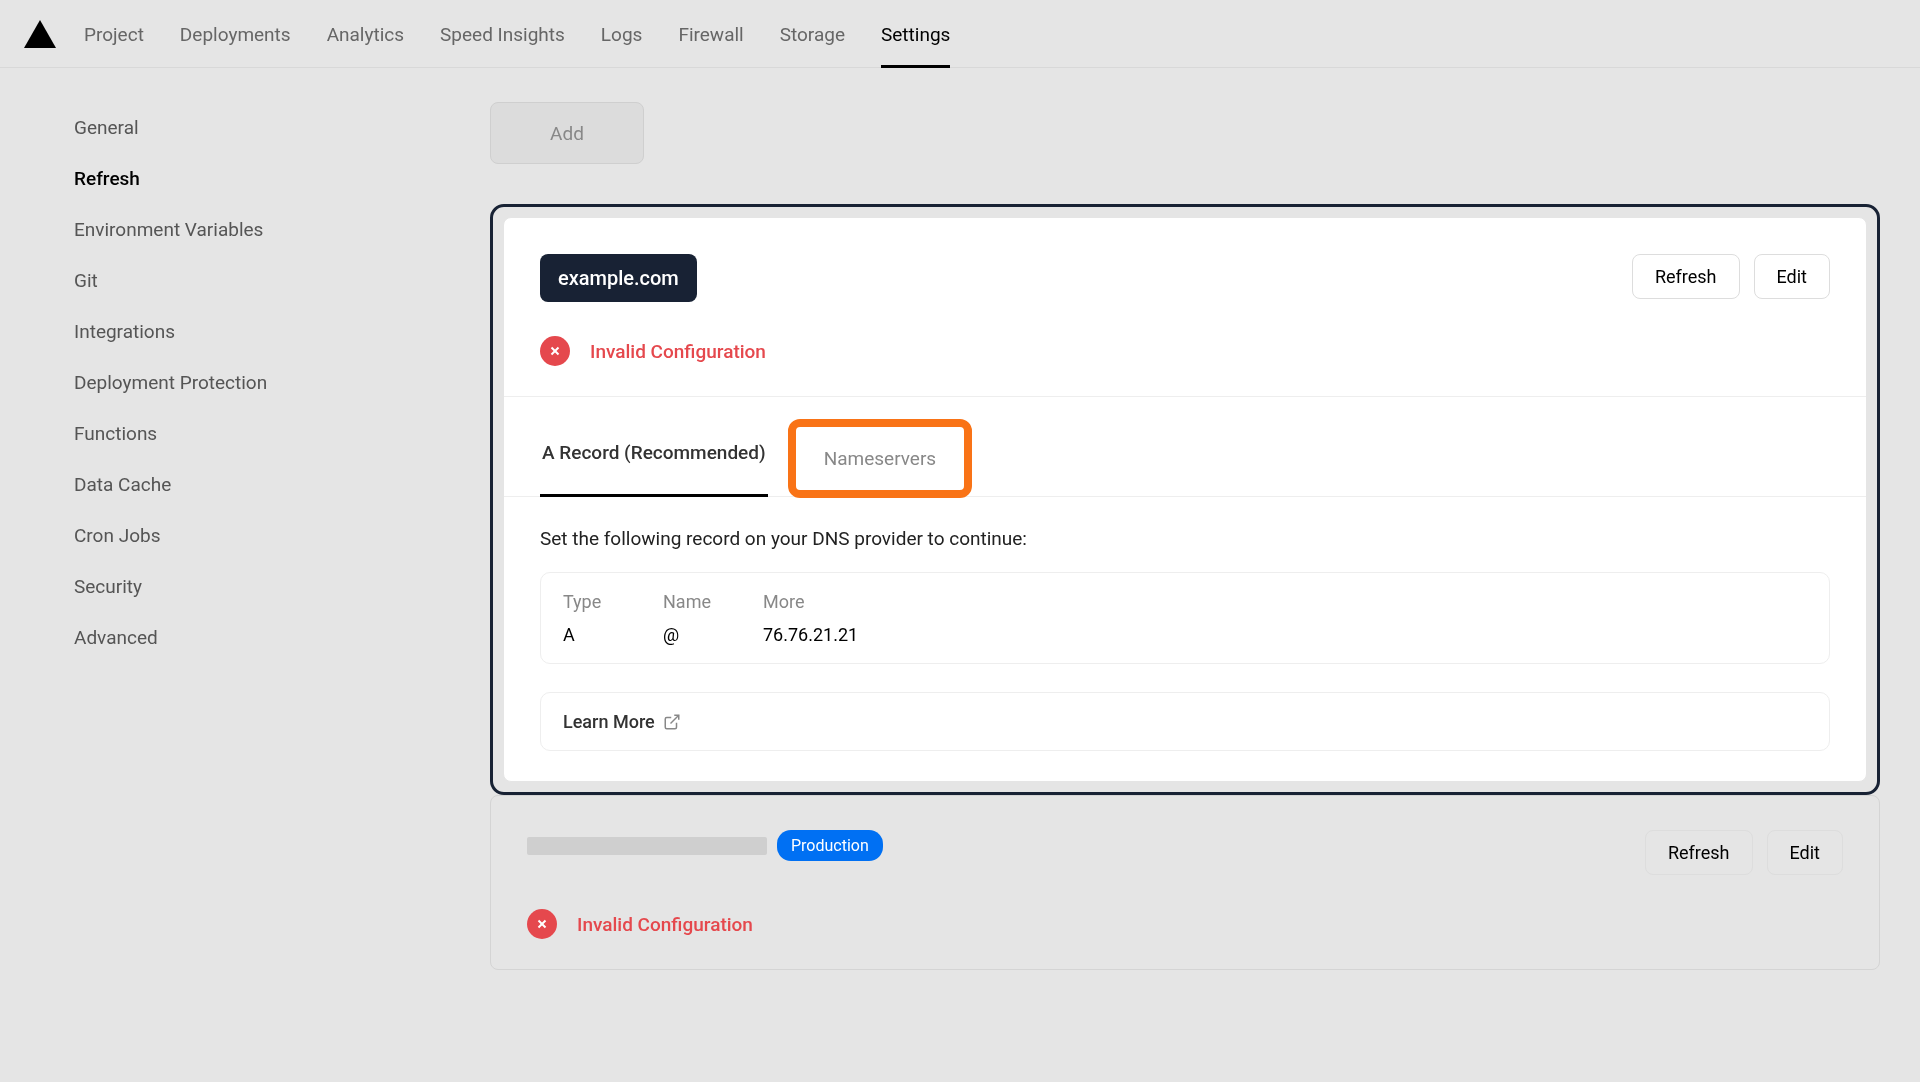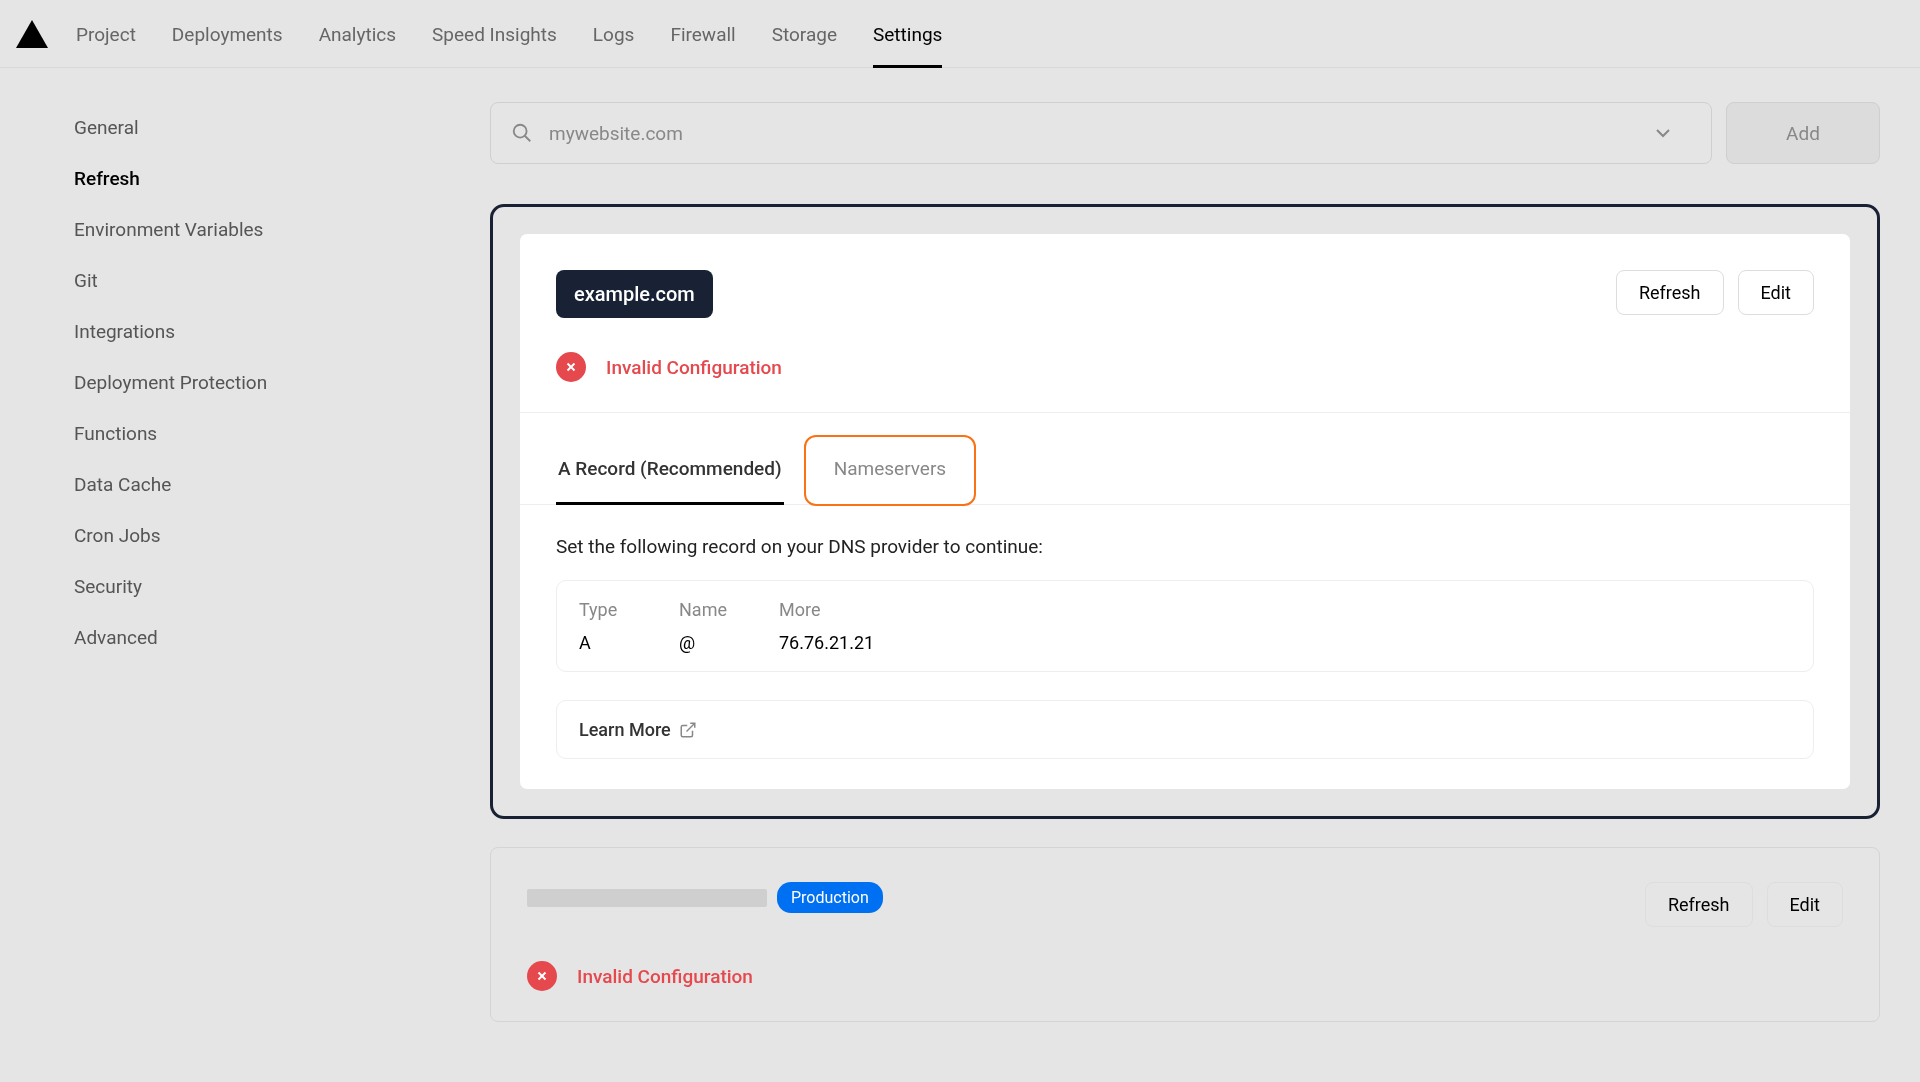--- a/index.html
+++ b/index.html
@@ -12,21 +12,21 @@
       background: #e5e5e5;
       width: 1920px;
       height: 1082px;
       overflow: hidden;
       font-size: 18px;
     }
     
     .top-nav {
       display: flex;
       align-items: center;
-      padding: 0 16px;
+      padding: 0 24px;
       height: 68px;
       border-bottom: 1px solid #d8d8d8;
     }
     .logo-triangle {
       width: 0;
       height: 0;
       border-left: 16px solid transparent;
       border-right: 16px solid transparent;
       border-bottom: 28px solid #000;
       margin-right: 28px;
@@ -109,22 +109,21 @@
       background: #dcdcdc;
       border-radius: 8px;
       color: #888;
       font-size: 19px;
       cursor: pointer;
     }
     
     .domain-card-outer {
       border: 3px solid #182234;
       border-radius: 14px;
-      padding: 26px;
-      margin-bottom: 28px;
+      padding: 10px;
     }
     .domain-card {
       border: 1px solid #e5e5e5;
       border-radius: 8px;
       background: #fff;
       padding: 0;
     }
     .card-top {
       display: flex;
       justify-content: space-between;
@@ -187,21 +186,21 @@
       font-size: 19px;
       cursor: pointer;
       color: #333;
     }
     .inner-tab.active {
       border-bottom: 3px solid #000;
       font-weight: 500;
     }
     .inner-tab.nameservers {
       color: #888;
-      border: 2px solid #f97316;
+      border: 8px solid #f97316;
       border-radius: 12px;
       padding: 20px 28px;
       margin-left: 4px;
       margin-bottom: -1px;
     }
     .sep2 { height: 1px; background: #eee; margin-top: -1px; }
     .desc {
       padding: 30px 36px 22px 36px;
       font-size: 19px;
       color: #222;
@@ -291,30 +290,20 @@
     <div class="sidebar-item">Functions</div>
     <div class="sidebar-item">Data Cache</div>
     <div class="sidebar-item">Cron Jobs</div>
     <div class="sidebar-item">Security</div>
     <div class="sidebar-item">Advanced</div>
   </div>
 
   <div class="main">
 
     <div class="add-row">
-      <div class="domain-input-wrap">
-        <svg width="22" height="22" viewBox="0 0 24 24" fill="none" stroke="currentColor" stroke-width="2">
-            <circle cx="10" cy="10" r="7"></circle>
-            <line x1="21" y1="21" x2="15" y2="15"></line>
-          </svg>
-        <input class="domain-input" placeholder="mywebsite.com" style="">
-        <svg class="chevron" width="24" height="24" viewBox="0 0 24 24" fill="none" stroke="currentColor" stroke-width="2">
-            <polyline points="6 9 12 15 18 9"></polyline>
-          </svg>
-      </div>
       <button class="add-btn">Add</button>
     </div>
 
     <div class="domain-card-outer">
       <div class="domain-card">
         <div class="card-top">
           <div class="domain-chip">example.com</div>
           <div class="card-btns">
             <button class="small-btn">Refresh</button>
             <button class="small-btn">Edit</button>

